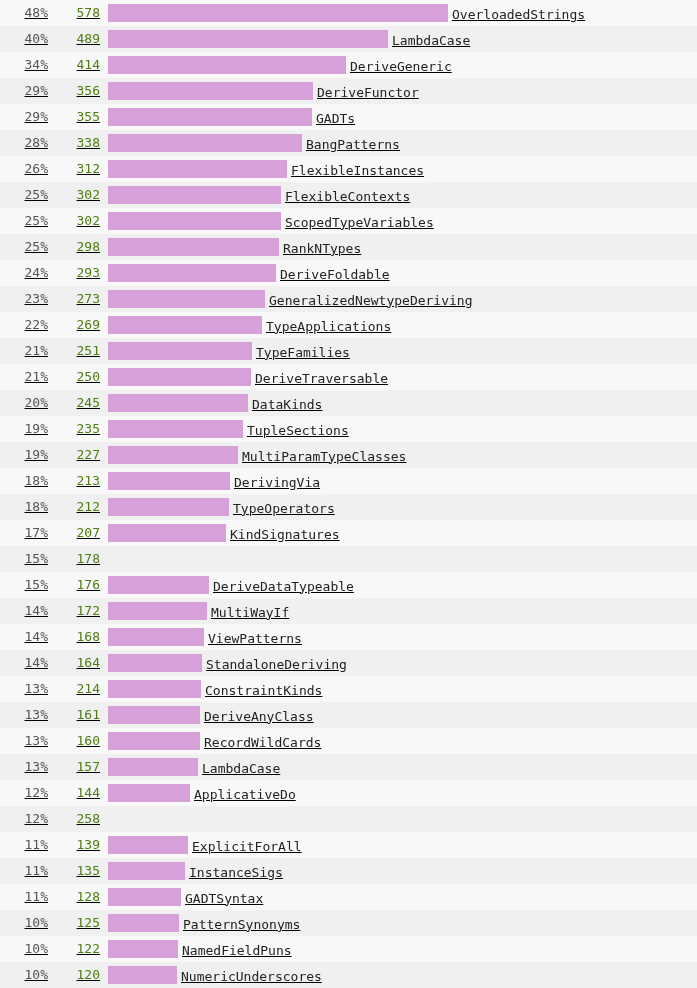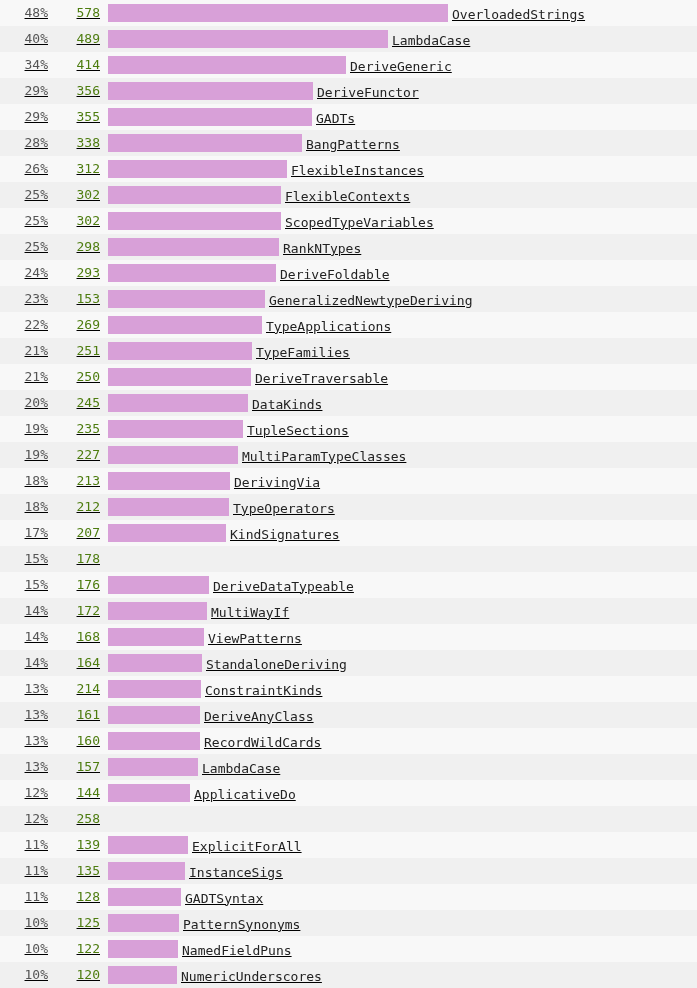--- a/index.html
+++ b/index.html
@@ -148,21 +148,21 @@
       <div class="data-row">
     <span class="col-pct">24%</span>
     <span class="col-count">293</span>
     <span class="col-bar-label">
       <span class="bar" style="width:168px;"></span>
       <span class="col-name">DeriveFoldable</span>
     </span>
   </div>
       <div class="data-row">
     <span class="col-pct">23%</span>
-    <span class="col-count">153</span>
+    <span class="col-count">273</span>
     <span class="col-bar-label">
       <span class="bar" style="width:157px;"></span>
       <span class="col-name">GeneralizedNewtypeDeriving</span>
     </span>
   </div>
       <div class="data-row">
     <span class="col-pct">22%</span>
     <span class="col-count">269</span>
     <span class="col-bar-label">
       <span class="bar" style="width:154px;"></span>

